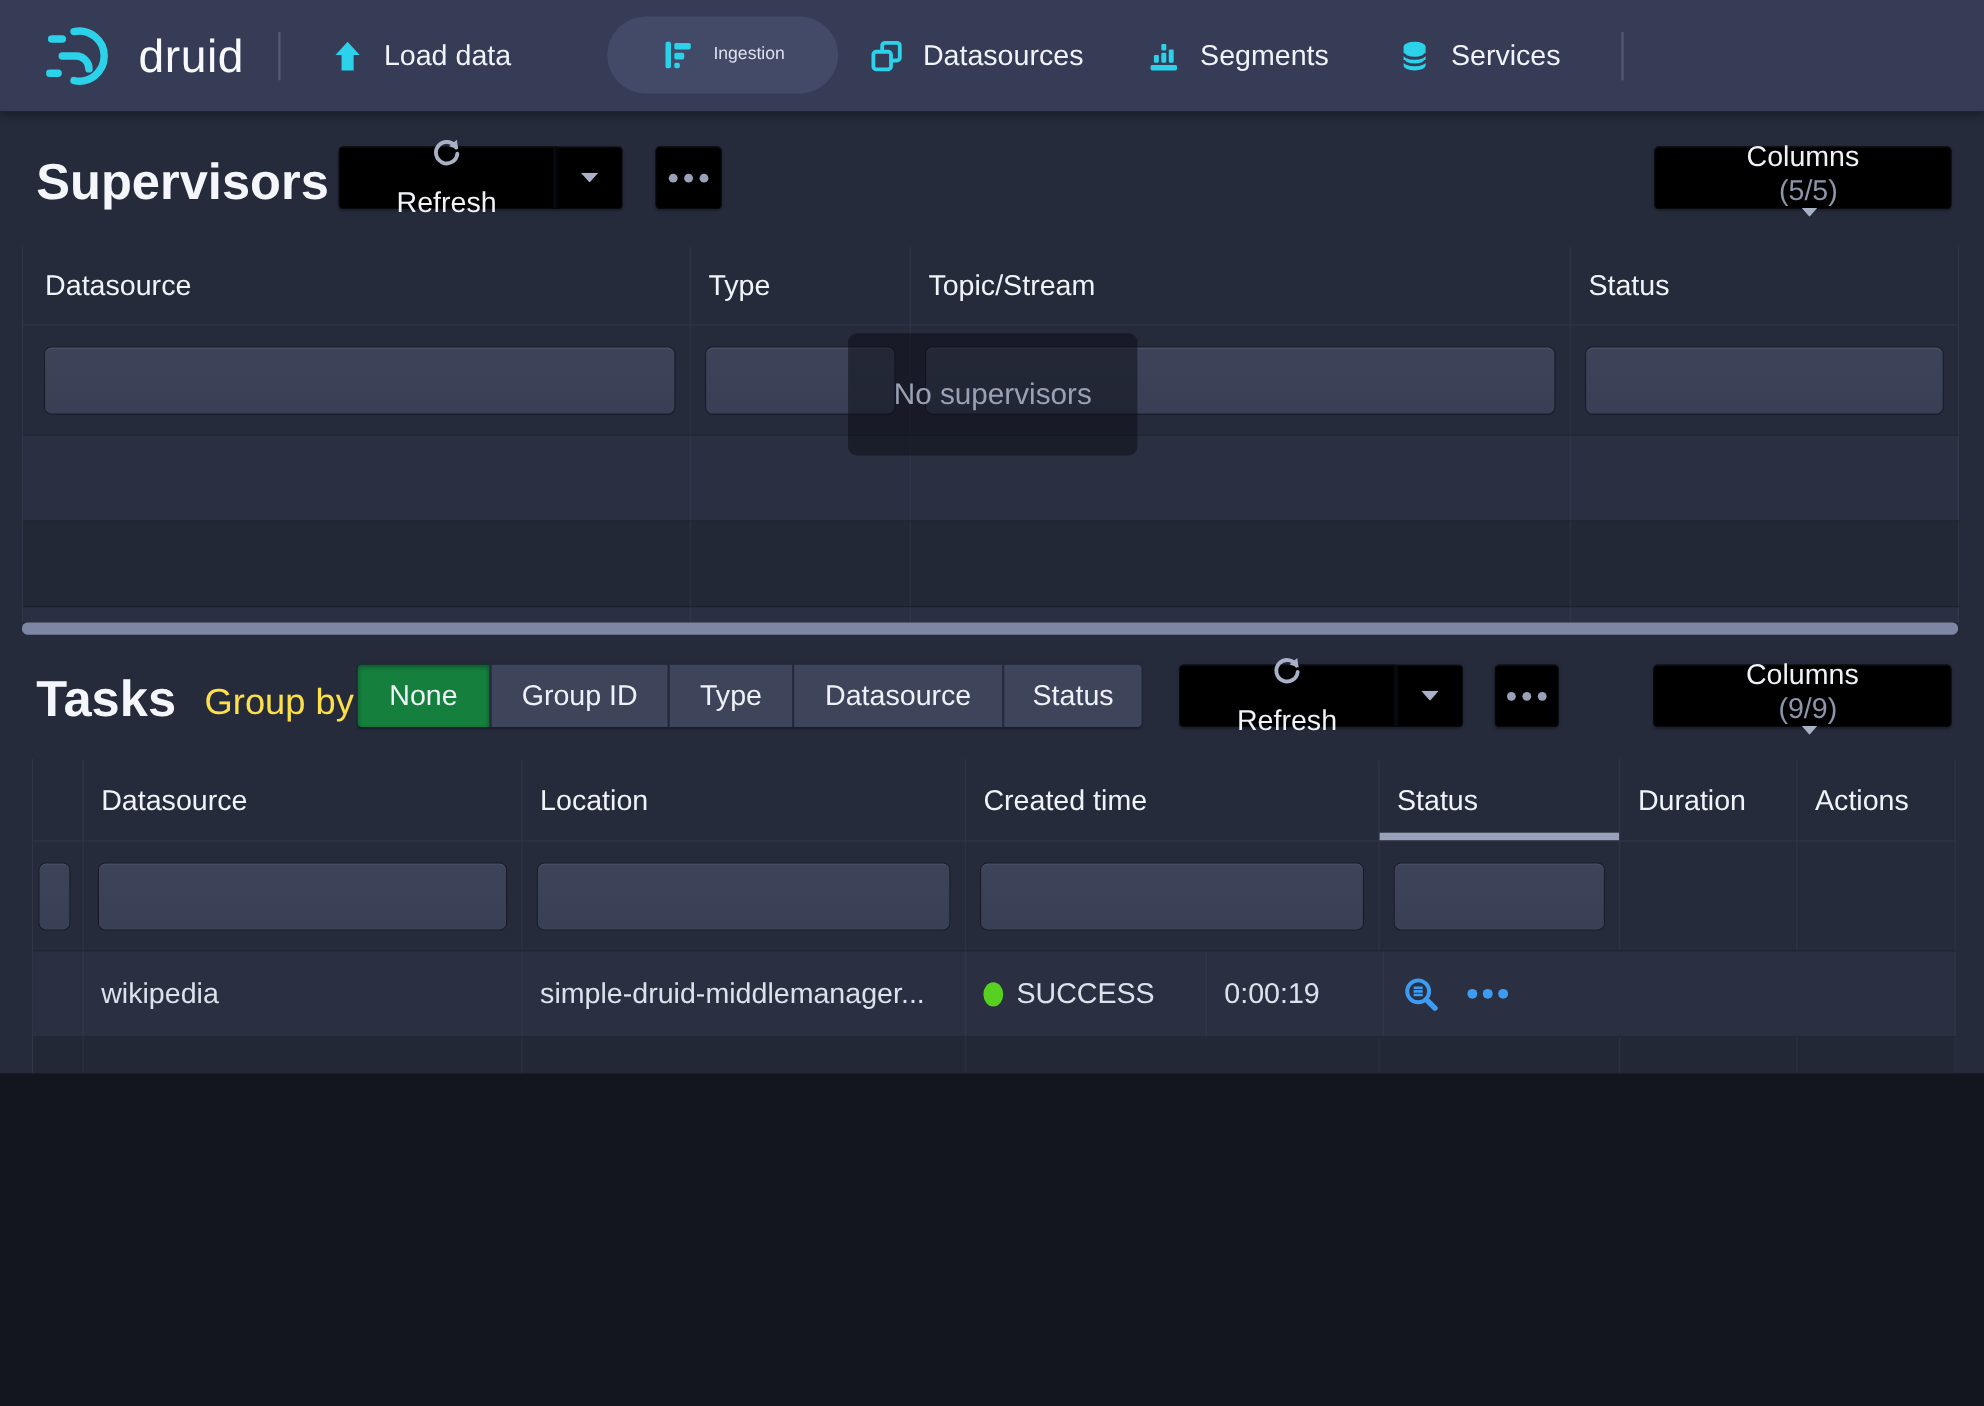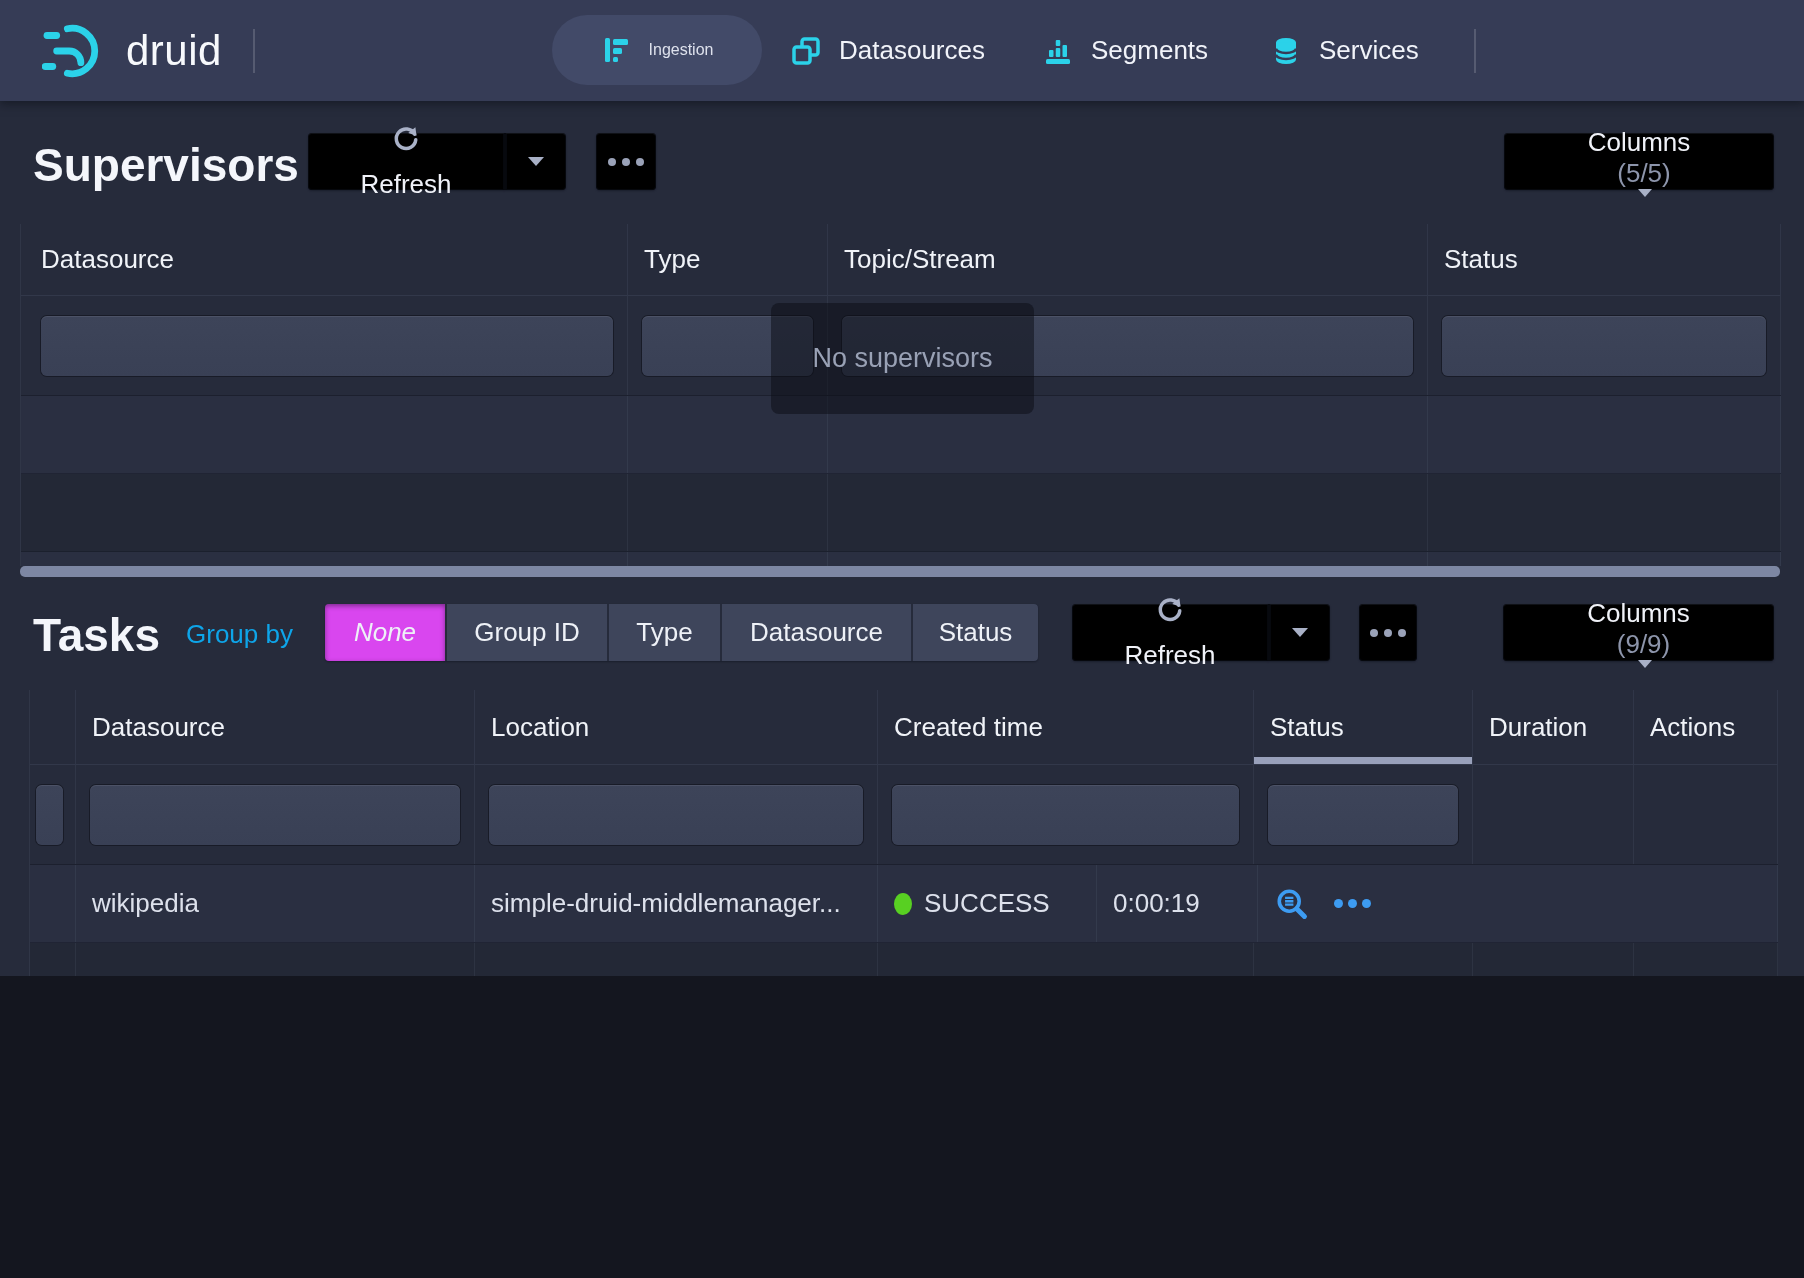--- a/index.html
+++ b/index.html
@@ -32,32 +32,32 @@
     font-size:26px; color:#f0f2f8; cursor:pointer; box-sizing:border-box;flex-direction:column;
   }
   .btn-group{position:absolute; display:flex;}
   .btn-main{border-radius:4px 0 0 4px; gap:15px;}
   .btn-caret{border-radius:0 4px 4px 0; border-left:2px solid rgba(14,18,28,.5);}
   .count{color:#8d95ab; margin-left:10px;}
   .dotrow{display:flex; gap:6px;}
   .dot{width:8px; height:8px; border-radius:50%; background:#9aa2b8;}
   
   .sec-title{position:absolute; left:33px; font-size:46px; font-weight:600; color:#f4f6fb;}
-  .groupby-label{position:absolute; font-size:26px; color:#0ea5e9;}
+  .groupby-label{position:absolute; font-size:33px; color:#fde047;}
   .seg-group{
     position:absolute; display:flex; height:57px; border-radius:4px; overflow:hidden;
     box-shadow:inset 0 0 0 1px rgba(14,18,28,.45), 0 1px 2px rgba(10,13,22,.4);
   }
   .seg{
     background:#3e455b; display:flex; align-items:center; justify-content:center;
     font-size:26px; color:#eef1f7; cursor:pointer; box-sizing:border-box;
     border-left:2px solid rgba(14,18,28,.5);
   }
   .seg:first-child{border-left:none;}
-  .seg.active{background:#d946ef; box-shadow:inset 0 2px 5px rgba(8,11,20,.45);font-style:italic;}
+  .seg.active{background:#15803d; box-shadow:inset 0 2px 5px rgba(8,11,20,.45);}
   
   .tbl{position:absolute; overflow:hidden; border-left:1px solid rgba(170,185,220,.08);}
   .trow{display:flex; box-sizing:border-box;}
   .cell{
     box-sizing:border-box; border-right:1px solid rgba(170,185,220,.08);
     display:flex; align-items:center; padding-left:16px; font-size:26px;
     position:relative; overflow:hidden; white-space:nowrap;
   }
   .hcell{color:#f0f3f8; border-bottom:1px solid rgba(170,185,220,.09); cursor:pointer;}
   .hrow{height:72px;}
@@ -107,20 +107,28 @@
           <path d="M15 32 H28 A 12 12 0 0 1 40 44" stroke="#2bd2e9" stroke-width="7" fill="none" stroke-linecap="round"></path>
           <line x1="5" y1="16" x2="15" y2="16" stroke="#2bd2e9" stroke-width="7" stroke-linecap="round"></line>
           <line x1="3" y1="48" x2="11" y2="48" stroke="#2bd2e9" stroke-width="7" stroke-linecap="round"></line>
         </svg>
       </span>
       <span class="logo-text">druid</span>
     </div>
 
     <div class="nav-sep" style="left:253px;"></div>
 
+    <div class="nav-abs nav-item" style="left:300px;">
+      <span class="icon">
+        <svg width="32" height="32" viewBox="0 0 32 32">
+            <path d="M16 3 L27 15 H21.5 V29 H10.5 V15 H5 Z" fill="#2bd2e9"></path>
+          </svg>
+      </span>
+      <span>Load data</span>
+    </div>
 
     <div class="nav-abs nav-pill">
       <span class="icon">
         <svg width="32" height="32" viewBox="0 0 32 32" fill="#2bd2e9">
           <rect x="4" y="4" width="5" height="24" rx="1.5"></rect>
           <rect x="12" y="5" width="15" height="6" rx="1.5"></rect>
           <rect x="12" y="14" width="9" height="6" rx="1.5"></rect>
           <rect x="12" y="23" width="5" height="5" rx="1.5"></rect>
         </svg>
       </span>

